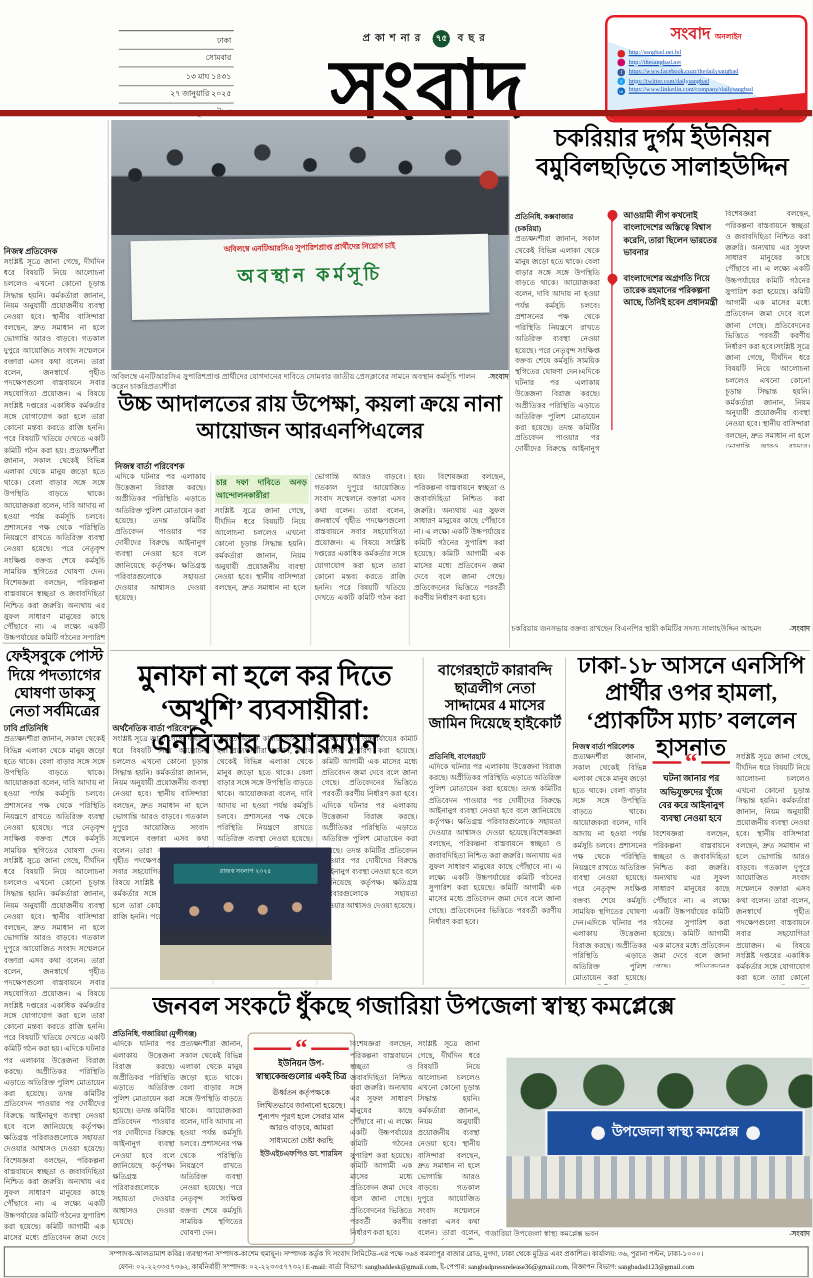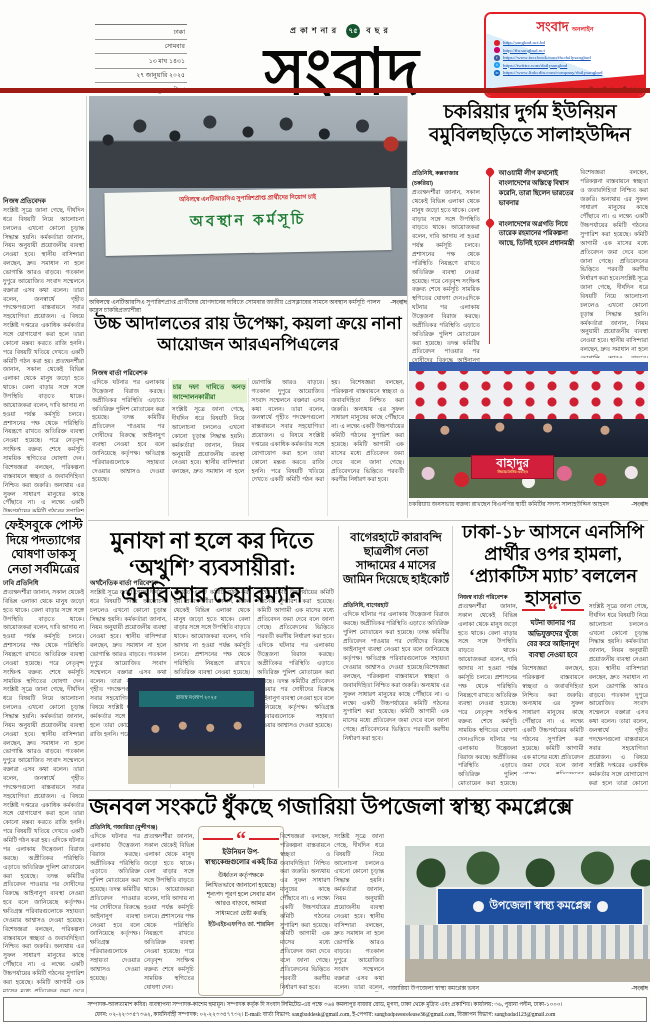--- a/index.html
+++ b/index.html
@@ -222,30 +222,20 @@
       <div class="bullet">
         <span class="pin"></span>
         <span>বাংলাদেশের অগ্রগতি নিয়ে তারেক রহমানের পরিকল্পনা আছে, তিনিই হবেন প্রধানমন্ত্রী</span>
       </div>
     </div>
     <div class="body-txt" style="width:72px;height:190px;">
       <span>বিশেষজ্ঞরা বলছেন, পরিকল্পনা বাস্তবায়নে স্বচ্ছতা ও জবাবদিহিতা নিশ্চিত করা জরুরি। অন্যথায় এর সুফল সাধারণ মানুষের কাছে পৌঁছাবে না। এ লক্ষ্যে একটি উচ্চপর্যায়ের কমিটি গঠনের সুপারিশ করা হয়েছে। কমিটি আগামী এক মাসের মধ্যে প্রতিবেদন জমা দেবে বলে জানা গেছে। প্রতিবেদনের ভিত্তিতে পরবর্তী করণীয় নির্ধারণ করা হবে।</span><span>সংশ্লিষ্ট সূত্রে জানা গেছে, দীর্ঘদিন ধরে বিষয়টি নিয়ে আলোচনা চললেও এখনো কোনো চূড়ান্ত সিদ্ধান্ত হয়নি। কর্মকর্তারা জানান, নিয়ম অনুযায়ী প্রয়োজনীয় ব্যবস্থা নেওয়া হবে। স্থানীয় বাসিন্দারা বলছেন, দ্রুত সমাধান না হলে ভোগান্তি আরও বাড়বে। গতকাল দুপুরে আয়োজিত সংবাদ সম্মেলনে বক্তারা এসব কথা বলেন। তারা বলেন, জনস্বার্থে গৃহীত পদক্ষেপগুলো বাস্তবায়নে সবার সহযোগিতা প্রয়োজন। এ বিষয়ে সংশ্লিষ্ট দপ্তরের একাধিক কর্মকর্তার সঙ্গে যোগাযোগ করা হলে তারা কোনো মন্তব্য করতে রাজি হননি। পরে বিষয়টি খতিয়ে দেখতে একটি কমিটি গঠন করা হয়।</span>
     </div>
   </div>
 
-  <div class="abs photo rally" style="left:409px;top:362px;width:239px;height:136px;">
-    <div class="back"></div>
-    <div class="blue"></div>
-    <div class="people"></div>
-    <div class="flowers"></div>
-    <div class="rb">
-      <span>বাহাদুর</span>
-      <small>জিয়ার সৈনিক এক হও</small>
-    </div>
-  </div>
   <div class="abs caption" style="left:409px;top:501px;width:239px;">
     <span class="credit">-সংবাদ</span>
     <span>চকরিয়ায় জনসভায় বক্তব্য রাখছেন বিএনপির স্থায়ী কমিটির সদস্য সালাহউদ্দিন আহমদ</span>
   </div>
 
   <div class="abs headline center" style="left:90px;top:528px;width:244px;font-size:22px;">মুনাফা না হলে কর দিতে ‘অখুশি’ ব্যবসায়ীরা: এনবিআর চেয়ারম্যান</div>
   <div class="abs byline" style="left:90px;top:578px;">অর্থনৈতিক বার্তা পরিবেশক</div>
   <div class="abs body-txt cols3" style="left:90px;top:588px;width:244px;height:200px;">
     <span>সংশ্লিষ্ট সূত্রে জানা গেছে, দীর্ঘদিন ধরে বিষয়টি নিয়ে আলোচনা চললেও এখনো কোনো চূড়ান্ত সিদ্ধান্ত হয়নি। কর্মকর্তারা জানান, নিয়ম অনুযায়ী প্রয়োজনীয় ব্যবস্থা নেওয়া হবে। স্থানীয় বাসিন্দারা বলছেন, দ্রুত সমাধান না হলে ভোগান্তি আরও বাড়বে। গতকাল দুপুরে আয়োজিত সংবাদ সম্মেলনে বক্তারা এসব কথা বলেন। তারা বলেন, জনস্বার্থে গৃহীত পদক্ষেপগুলো বাস্তবায়নে সবার সহযোগিতা প্রয়োজন। এ বিষয়ে সংশ্লিষ্ট দপ্তরের একাধিক কর্মকর্তার সঙ্গে যোগাযোগ করা হলে তারা কোনো মন্তব্য করতে রাজি হননি। পরে বিষয়টি খতিয়ে দেখতে একটি কমিটি গঠন করা হয়।</span>
     <span>প্রত্যক্ষদর্শীরা জানান, সকাল থেকেই বিভিন্ন এলাকা থেকে মানুষ জড়ো হতে থাকে। বেলা বাড়ার সঙ্গে সঙ্গে উপস্থিতি বাড়তে থাকে। আয়োজকরা বলেন, দাবি আদায় না হওয়া পর্যন্ত কর্মসূচি চলবে। প্রশাসনের পক্ষ থেকে পরিস্থিতি নিয়ন্ত্রণে রাখতে অতিরিক্ত ব্যবস্থা নেওয়া হয়েছে। পরে নেতৃবৃন্দ সংক্ষিপ্ত বক্তব্য শেষে কর্মসূচি সাময়িক স্থগিতের ঘোষণা দেন।</span>
@@ -271,21 +261,21 @@
     <div style="width:62px;">
       <div class="qtop">
         <span class="qmark">“</span>
       </div>
       <div class="qtext">ঘটনা জানার পর অভিযুক্তদের খুঁজে বের করে আইনানুগ ব্যবস্থা নেওয়া হবে</div>
       <div class="body-txt" style="height:110px;margin-top:4px;"><span>বিশেষজ্ঞরা বলছেন, পরিকল্পনা বাস্তবায়নে স্বচ্ছতা ও জবাবদিহিতা নিশ্চিত করা জরুরি। অন্যথায় এর সুফল সাধারণ মানুষের কাছে পৌঁছাবে না। এ লক্ষ্যে একটি উচ্চপর্যায়ের কমিটি গঠনের সুপারিশ করা হয়েছে। কমিটি আগামী এক মাসের মধ্যে প্রতিবেদন জমা দেবে বলে জানা গেছে। প্রতিবেদনের ভিত্তিতে পরবর্তী করণীয় নির্ধারণ করা হবে।</span></div>
     </div>
     <div class="body-txt" style="width:60px;height:186px;"><span>সংশ্লিষ্ট সূত্রে জানা গেছে, দীর্ঘদিন ধরে বিষয়টি নিয়ে আলোচনা চললেও এখনো কোনো চূড়ান্ত সিদ্ধান্ত হয়নি। কর্মকর্তারা জানান, নিয়ম অনুযায়ী প্রয়োজনীয় ব্যবস্থা নেওয়া হবে। স্থানীয় বাসিন্দারা বলছেন, দ্রুত সমাধান না হলে ভোগান্তি আরও বাড়বে। গতকাল দুপুরে আয়োজিত সংবাদ সম্মেলনে বক্তারা এসব কথা বলেন। তারা বলেন, জনস্বার্থে গৃহীত পদক্ষেপগুলো বাস্তবায়নে সবার সহযোগিতা প্রয়োজন। এ বিষয়ে সংশ্লিষ্ট দপ্তরের একাধিক কর্মকর্তার সঙ্গে যোগাযোগ করা হলে তারা কোনো মন্তব্য করতে রাজি হননি। পরে বিষয়টি খতিয়ে দেখতে একটি কমিটি গঠন করা হয়।</span></div>
   </div>
 
-  <div class="abs headline center" style="left:88px;top:794px;width:486px;font-size:22px;">জনবল সংকটে ধুঁকছে গজারিয়া উপজেলা স্বাস্থ্য কমপ্লেক্সে</div>
+  <div class="abs headline center" style="left:88px;top:794px;width:486px;font-size:19px;">জনবল সংকটে ধুঁকছে গজারিয়া উপজেলা স্বাস্থ্য কমপ্লেক্সে</div>
   <div class="abs byline" style="left:90px;top:822px;font-size:5.8px;">প্রতিনিধি, গজারিয়া (মুন্সীগঞ্জ)</div>
 
   <div class="abs body-txt" style="left:90px;top:832px;width:50px;height:160px;"><span>এদিকে ঘটনার পর এলাকায় উত্তেজনা বিরাজ করছে। অপ্রীতিকর পরিস্থিতি এড়াতে অতিরিক্ত পুলিশ মোতায়েন করা হয়েছে। তদন্ত কমিটির প্রতিবেদন পাওয়ার পর দোষীদের বিরুদ্ধে আইনানুগ ব্যবস্থা নেওয়া হবে বলে জানিয়েছে কর্তৃপক্ষ। ক্ষতিগ্রস্ত পরিবারগুলোকে সহায়তা দেওয়ার আশ্বাসও দেওয়া হয়েছে।</span></div>
   <div class="abs body-txt" style="left:144px;top:832px;width:50px;height:160px;"><span>প্রত্যক্ষদর্শীরা জানান, সকাল থেকেই বিভিন্ন এলাকা থেকে মানুষ জড়ো হতে থাকে। বেলা বাড়ার সঙ্গে সঙ্গে উপস্থিতি বাড়তে থাকে। আয়োজকরা বলেন, দাবি আদায় না হওয়া পর্যন্ত কর্মসূচি চলবে। প্রশাসনের পক্ষ থেকে পরিস্থিতি নিয়ন্ত্রণে রাখতে অতিরিক্ত ব্যবস্থা নেওয়া হয়েছে। পরে নেতৃবৃন্দ সংক্ষিপ্ত বক্তব্য শেষে কর্মসূচি সাময়িক স্থগিতের ঘোষণা দেন।</span></div>
 
   <div class="abs qbox" style="left:198px;top:826px;width:76px;height:160px;">
     <div class="qtop">
       <span class="qmark">“</span>
     </div>
     <div class="qtext" style="font-size:6.8px;">ইউনিয়ন উপ-স্বাস্থ্যকেন্দ্রগুলোর একই চিত্র</div>

